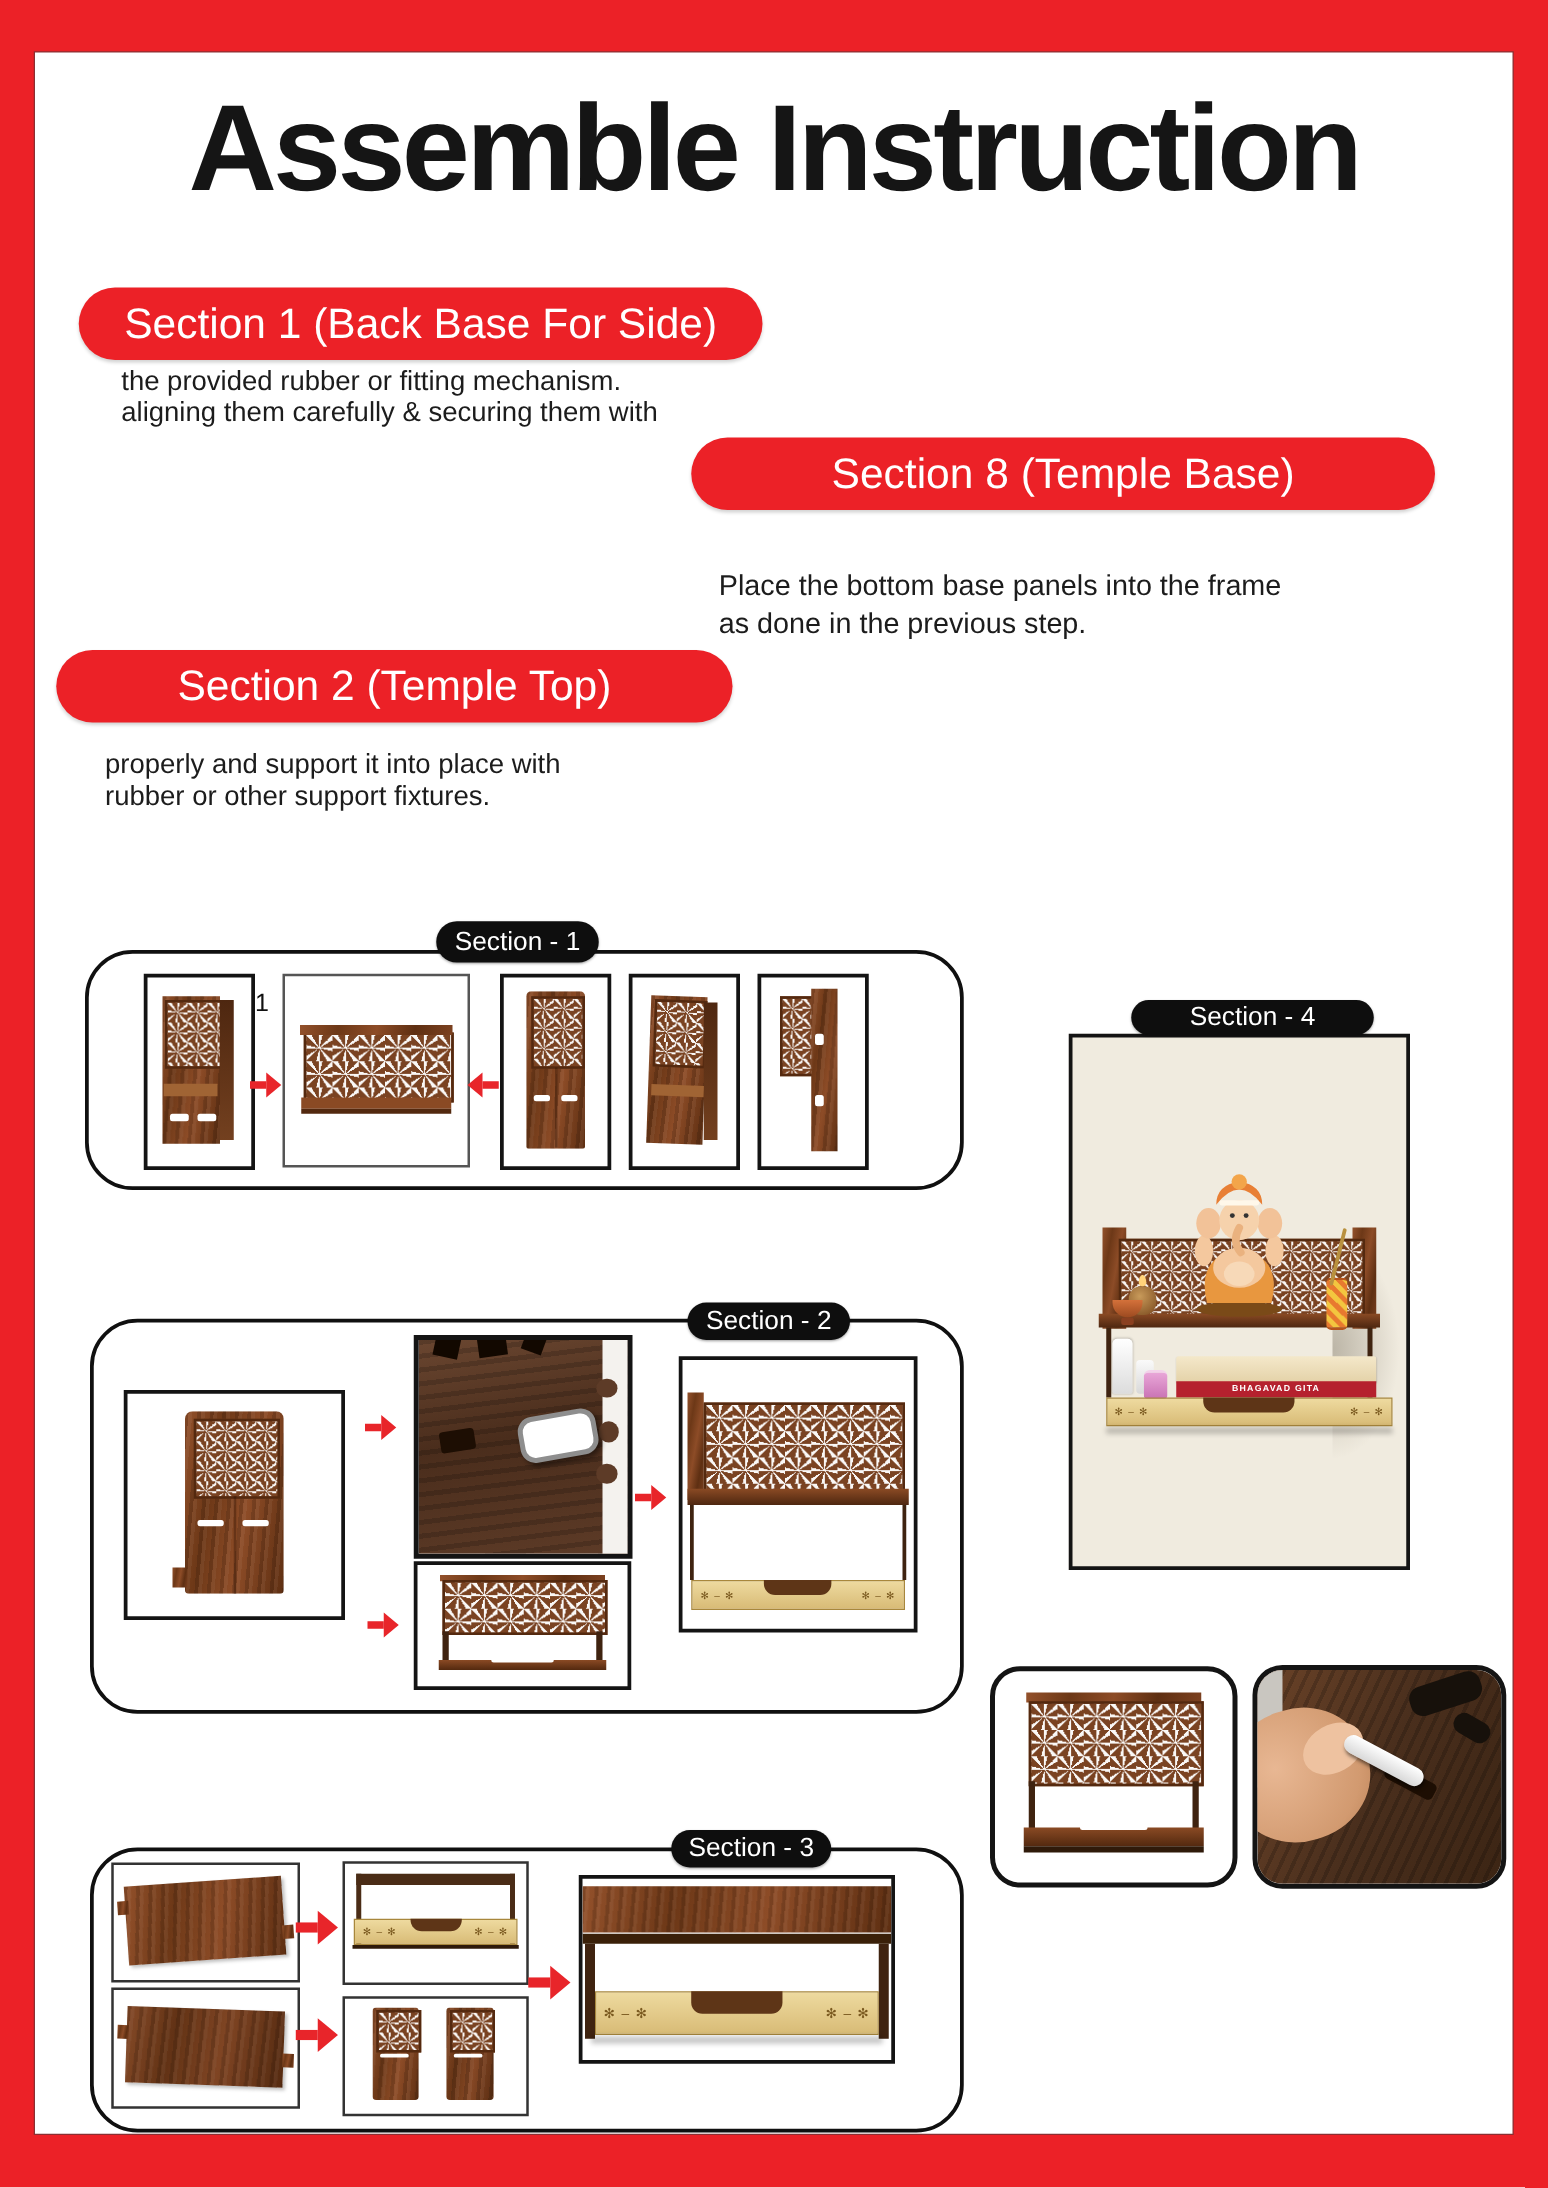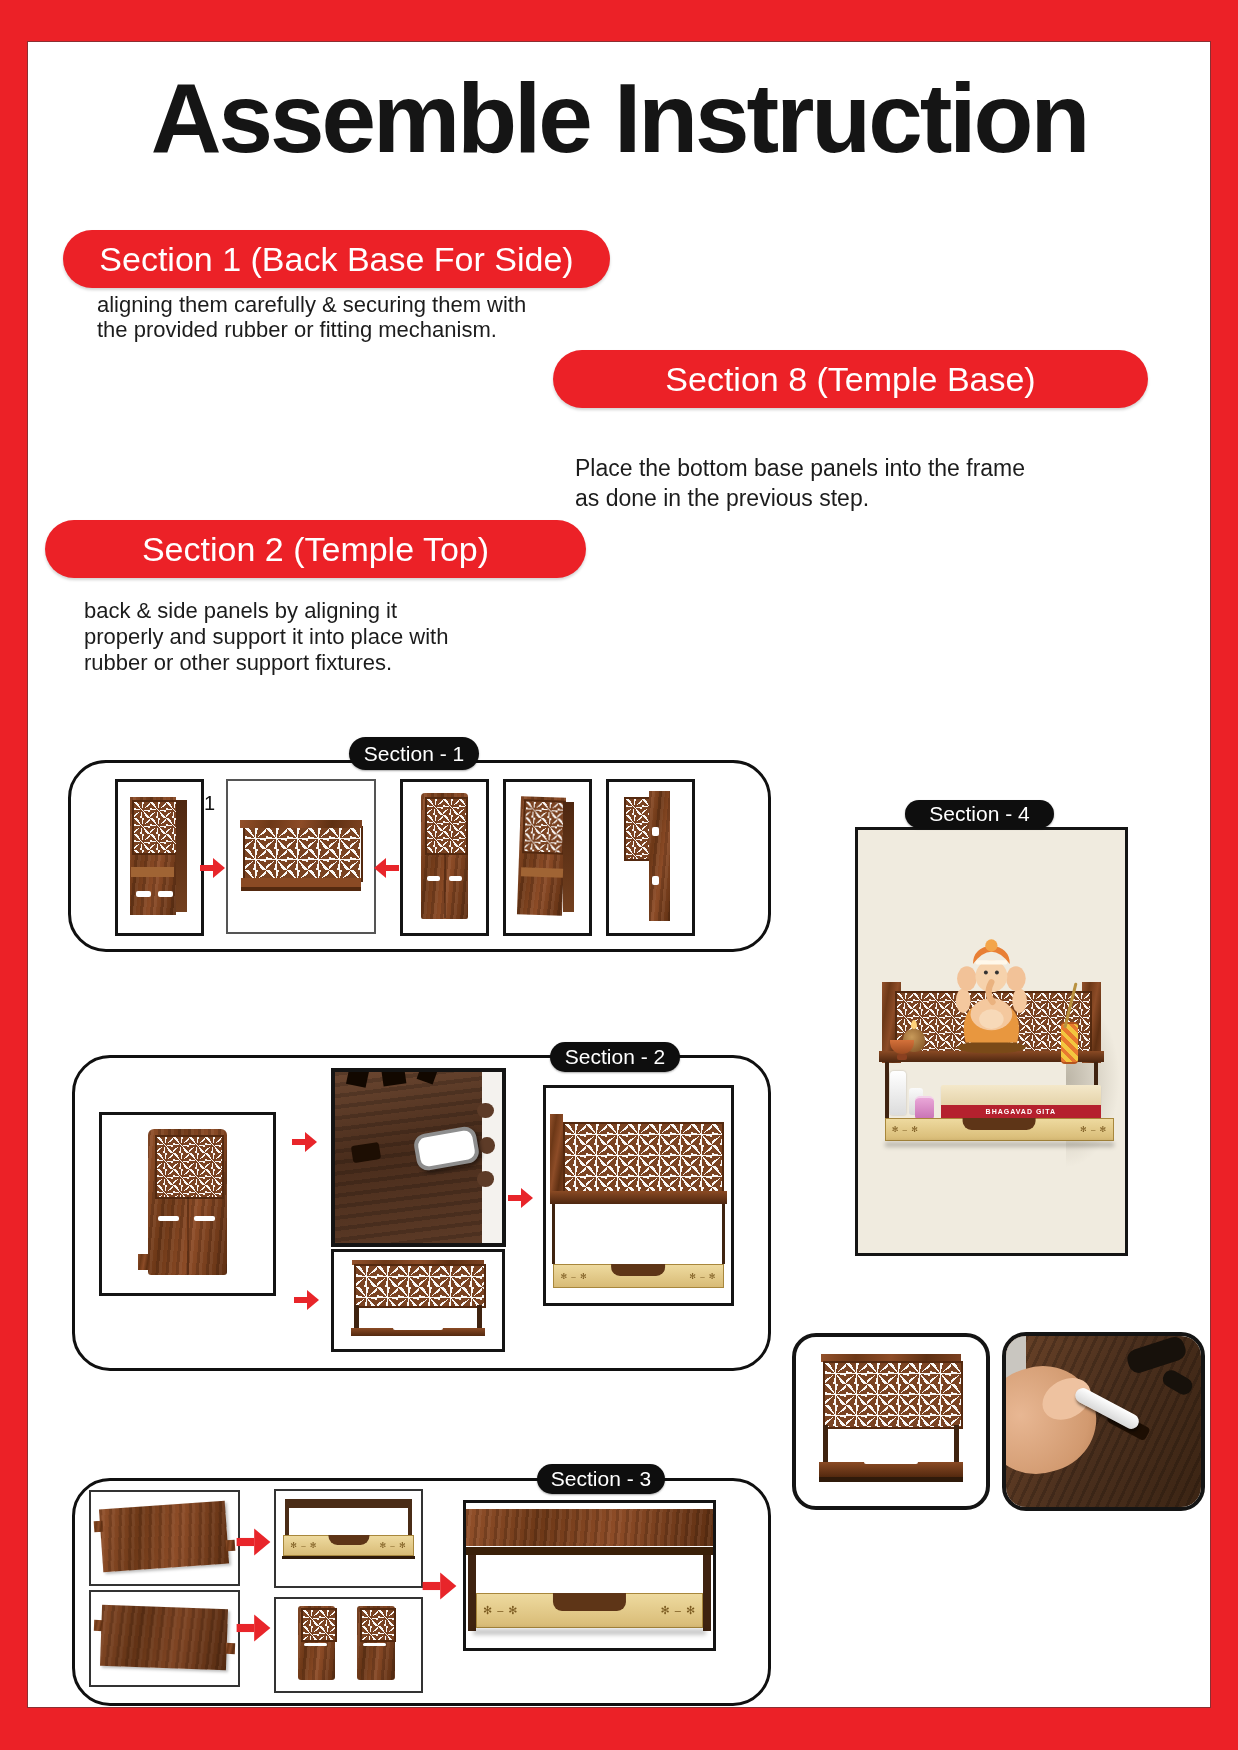--- a/index.html
+++ b/index.html
@@ -48,37 +48,36 @@
 
 <div class="page">
   <div class="content"></div>
 
   <h1 class="title">Assemble Instruction</h1>
 
   <div class="hpill" style="left:63px;top:230px;width:547px;height:58px;">
     <span>Section 1 (Back Base For Side)</span>
   </div>
   <div class="para" style="left:97px;top:292px;width:470px;">
+    <div>the provided rubber or fitting mechanism.</div>
     <div>aligning them carefully &amp; securing them with</div>
-    <div>the provided rubber or fitting mechanism.</div>
   </div>
 
   <div class="hpill" style="left:553px;top:350px;width:595px;height:58px;">
     <span>Section 8 (Temple Base)</span>
   </div>
   <div class="para sp" style="left:575px;top:453px;width:560px;">
     <div>Place the bottom base panels into the frame</div>
     <div>as done in the previous step.</div>
   </div>
 
   <div class="hpill" style="left:45px;top:520px;width:541px;height:58px;">
     <span>Section 2 (Temple Top)</span>
   </div>
   <div class="para" style="left:84px;top:598px;width:440px;line-height:26px;">
-    <div>back &amp; side panels by aligning it</div>
     <div>properly and support it into place with</div>
     <div>rubber or other support fixtures.</div>
   </div>
 
 
   <div class="panel" style="left:68px;top:760px;width:697px;height:186px;"></div>
   <div class="bpill" style="left:349px;top:737px;width:130px;height:33px;">
     <span>Section - 1</span>
   </div>
   <div class="stepnum" style="left:204px;top:792px;">1</div>
@@ -124,21 +123,21 @@
     <div class="abs" style="left:18%;top:57%;width:50%;height:6%;background:#a06434;transform:rotate(2deg);"></div>
   </div>
 
   <div class="fb" style="left:606px;top:779px;width:83px;height:151px;">
     <div class="abs lat sm" style="left:18%;top:10%;width:30%;height:40%;"></div>
     <div class="abs woodg" style="left:48%;top:6%;width:26%;height:86%;"></div>
     <div class="abs slot" style="left:52%;top:30%;width:8%;height:6%;"></div>
     <div class="abs slot" style="left:52%;top:62%;width:8%;height:6%;"></div>
   </div>
 
-  <div class="bpill" style="left:905px;top:800px;width:149px;height:28px;">
+  <div class="bpill" style="left:905px;top:800px;width:194px;height:28px;">
     <span>Section - 4</span>
   </div>
   <div class="fb" style="left:855px;top:827px;width:267px;height:423px;background:#f0ebdf;z-index:5;">
 
     <div class="abs" style="left:78%;top:38%;width:20%;height:42%;background:radial-gradient(ellipse at left,rgba(90,80,60,.35),transparent 70%);"></div>
 
     <div class="abs wood" style="left:9%;top:36%;width:7%;height:19%;"></div>
     <div class="abs wood" style="left:84%;top:36%;width:7%;height:19%;"></div>
     <div class="abs lat sm" style="left:14%;top:38%;width:72%;height:14.5%;"></div>
 

